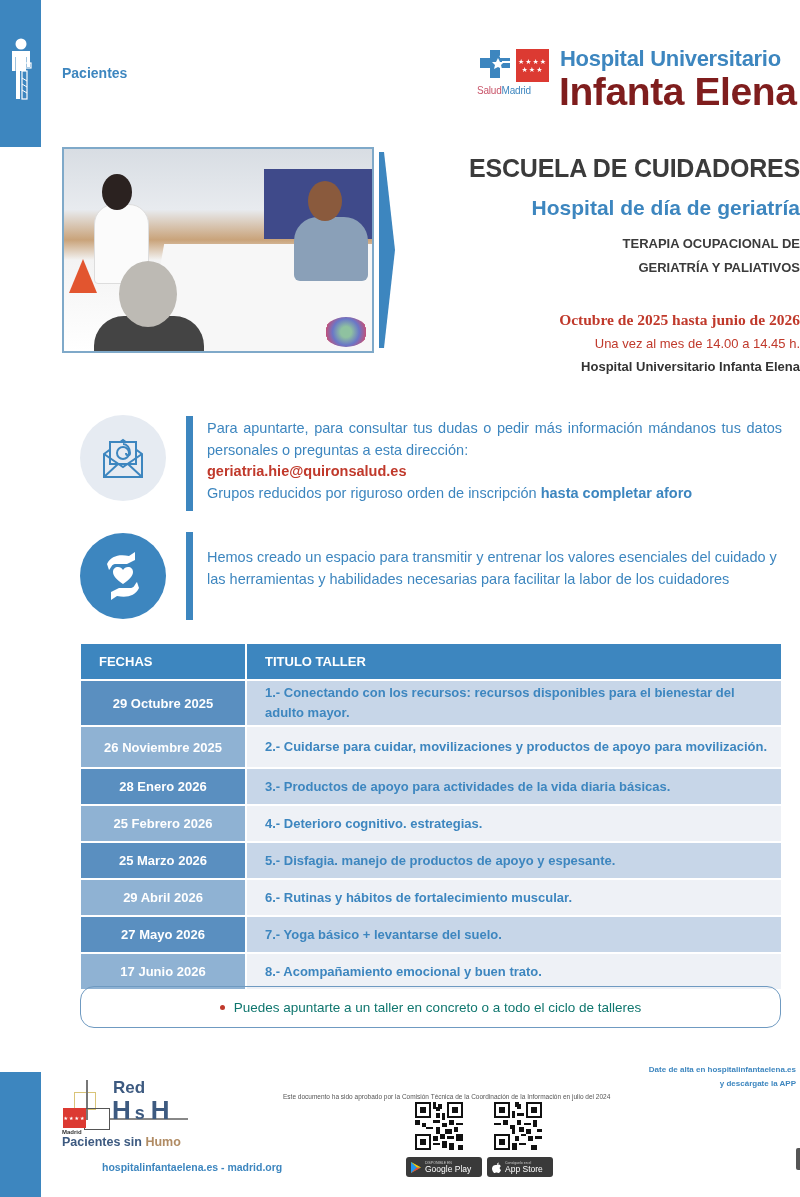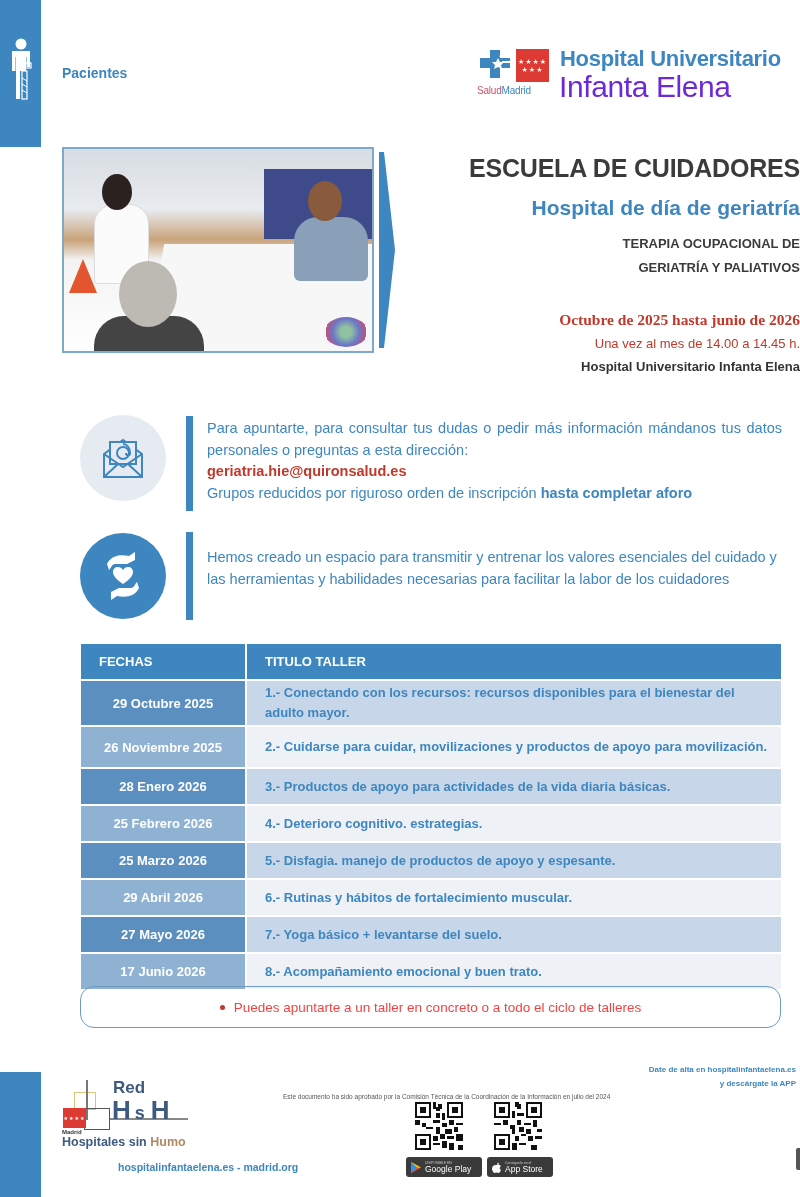--- a/index.html
+++ b/index.html
@@ -12,21 +12,21 @@
   .patient-icon { position: absolute; left: 9px; top: 38px; width: 24px; height: 64px; }
 
   .section-label { position: absolute; left: 62px; top: 65px; font-size: 14px; font-weight: bold; color: #3d86bf; }
 
   .logo { position: absolute; left: 476px; top: 44px; width: 324px; height: 60px; }
   .logo .cross { position: absolute; left: 2px; top: 4px; width: 38px; height: 34px; }
   .logo .flag { position: absolute; left: 40px; top: 5px; width: 33px; height: 33px; background: #dc3a32; color: #fff; font-size: 7px; line-height: 8px; text-align: center; padding-top: 9px; letter-spacing: 1px; }
   .logo .salud { position: absolute; left: 1px; top: 41px; font-size: 10px; color: #c9556a; letter-spacing: -0.2px; }
   .logo .salud b { font-weight: normal; color: #3d86bf; }
   .logo .name1 { position: absolute; left: 84px; top: 2px; font-size: 22px; font-weight: bold; color: #3d86bf; white-space: nowrap; letter-spacing: -0.3px; }
-  .logo .name2 { position: absolute; left: 83px; top: 26px; font-size: 30px; font-weight: normal; color: #6d28d9; white-space: nowrap; letter-spacing: -0.4px; }
+  .logo .name2 { position: absolute; left: 83px; top: 26px; font-size: 39px; font-weight: bold; color: #7f1d1d; white-space: nowrap; letter-spacing: -0.4px; }
 
   .photo { position: absolute; left: 62px; top: 147px; width: 312px; height: 206px; border: 2px solid #7fa9c9; overflow: hidden;
     background: linear-gradient(180deg, #d8dde3 0%, #e8ebef 30%, #c9a37a 45%, #f3f3f3 55%, #ffffff 100%); }
   .photo .wall { position: absolute; left: 200px; top: 20px; width: 110px; height: 70px; background: #3f4a8a; }
   .photo .table { position: absolute; left: 90px; top: 95px; width: 230px; height: 115px; background: #f7f7f7; transform: skewX(-10deg); }
   .photo .p1 { position: absolute; left: 30px; top: 25px; width: 48px; height: 110px; }
   .photo .p1 .head { position: absolute; left: 8px; top: 0; width: 30px; height: 36px; border-radius: 50%; background: #2b2220; }
   .photo .p1 .body { position: absolute; left: 0; top: 30px; width: 55px; height: 80px; border-radius: 20px 20px 4px 4px; background: #fbfbfb; border: 1px solid #ddd; }
   .photo .p2 { position: absolute; left: 230px; top: 32px; width: 70px; height: 100px; }
   .photo .p2 .head { position: absolute; left: 14px; top: 0; width: 34px; height: 40px; border-radius: 50%; background: #8a5a3d; }
@@ -67,37 +67,37 @@
   .schedule-table th.col-date { width: 166px; border-right: 2px solid #fff; }
   .schedule-table td { height: 35px; }
   .schedule-table td.date { width: 166px; color: #fff; text-align: center; border-right: 2px solid #fff; }
   .schedule-table td.title-cell { color: #3d86bf; padding: 2px 10px 2px 18px; line-height: 20px; }
   .schedule-table tr.dark td.date { background: #5a8fc0; }
   .schedule-table tr.light td.date { background: #8fb2d3; }
   .schedule-table tr.dark td.title-cell { background: #c7d6e8; }
   .schedule-table tr.light td.title-cell { background: #eef1f6; }
   .schedule-table tr.tall td { height: 40px; }
 
-  .note-box { position: absolute; left: 80px; top: 986px; width: 701px; height: 42px; border: 1.5px solid #6f9ac1; border-radius: 14px; display: flex; align-items: center; justify-content: center; font-size: 13.5px; color: #ef4444; }
+  .note-box { position: absolute; left: 80px; top: 986px; width: 701px; height: 42px; border: 1.5px solid #6f9ac1; border-radius: 14px; display: flex; align-items: center; justify-content: center; font-size: 13.5px; color: #0f766e; }
   .note-box .dot { display: inline-block; width: 5px; height: 5px; background: #c0392b; border-radius: 50%; margin-right: 9px; }
 
   .hsh { position: absolute; left: 62px; top: 1078px; width: 150px; height: 72px; }
   .hsh .sq1 { position: absolute; left: 12px; top: 14px; width: 22px; height: 18px; border: 1.5px solid #d9c478; }
   .hsh .vline { position: absolute; left: 24px; top: 2px; width: 1.5px; height: 40px; background: #777; }
   .hsh .sq2 { position: absolute; left: 22px; top: 30px; width: 26px; height: 22px; border: 1.5px solid #555; }
   .hsh .flag { position: absolute; left: 1px; top: 30px; width: 23px; height: 20px; background: #dc3a32; color: #fff; font-size: 5px; text-align: center; line-height: 20px; letter-spacing: 1px; }
   .hsh .hline { position: absolute; left: 48px; top: 40px; width: 78px; height: 1.5px; background: #888; }
   .hsh .red { position: absolute; left: 51px; top: 0; font-size: 17px; font-weight: bold; color: #3d5a80; }
   .hsh .hsh-letters { position: absolute; left: 50px; top: 17px; font-size: 26px; font-weight: bold; color: #3d5a80; letter-spacing: 4px; white-space: nowrap; }
   .hsh .hsh-letters span.s { font-size: 18px; letter-spacing: 6px; }
   .hsh .madrid { position: absolute; left: 0; top: 51px; font-size: 6px; font-weight: bold; color: #333; }
   .hsh .sinhumo { position: absolute; left: 0; top: 57px; font-size: 12.5px; font-weight: bold; color: #3d5a80; white-space: nowrap; }
   .hsh .sinhumo span { color: #b08b63; }
 
-  .site-links { position: absolute; left: 78px; top: 1161px; font-size: 10.5px; font-weight: bold; color: #3d86bf; white-space: nowrap; padding-left: 40px; }
+  .site-links { position: absolute; left: 62px; top: 1161px; font-size: 10.5px; font-weight: bold; color: #3d86bf; white-space: nowrap; padding-left: 40px; }
 
   .approval { position: absolute; left: 283px; top: 1093px; font-size: 6.5px; color: #555; white-space: nowrap; }
   .signup { position: absolute; right: 4px; top: 1063px; text-align: right; font-size: 8px; font-weight: bold; color: #3d86bf; line-height: 14px; white-space: nowrap; }
 
   .qr { position: absolute; top: 1102px; width: 48px; height: 48px; background: #fff; }
   .qr.q1 { left: 415px; }
   .qr.q2 { left: 494px; }
   .store-btn { position: absolute; top: 1157px; height: 20px; background: #3a3a3a; border-radius: 3px; color: #fff; display: flex; align-items: center; padding: 0 5px; gap: 4px; }
   .store-btn.play { left: 406px; width: 76px; }
   .store-btn.apple { left: 487px; width: 66px; }
@@ -251,21 +251,21 @@
 
 <div class="hsh">
   <div class="sq1"></div>
   <div class="vline"></div>
   <div class="sq2"></div>
   <div class="flag">★★★★</div>
   <div class="hline"></div>
   <div class="red">Red</div>
   <div class="hsh-letters"><span>H</span><span class="s">s</span><span>H</span></div>
   <div class="madrid">Madrid</div>
-  <div class="sinhumo"><b>Hospitales sin </b><span>Humo</span></div>
+  <div class="sinhumo"><b>Pacientes sin </b><span>Humo</span></div>
 </div>
 
 <div class="site-links">hospitalinfantaelena.es - madrid.org</div>
 
 <div class="approval">Este documento ha sido aprobado por la Comisión Técnica de la Coordinación de la Información en julio del 2024</div>
 <div class="signup">
   <div>Date de alta en hospitalinfantaelena.es</div>
   <div>y descárgate la APP</div>
 </div>
 

